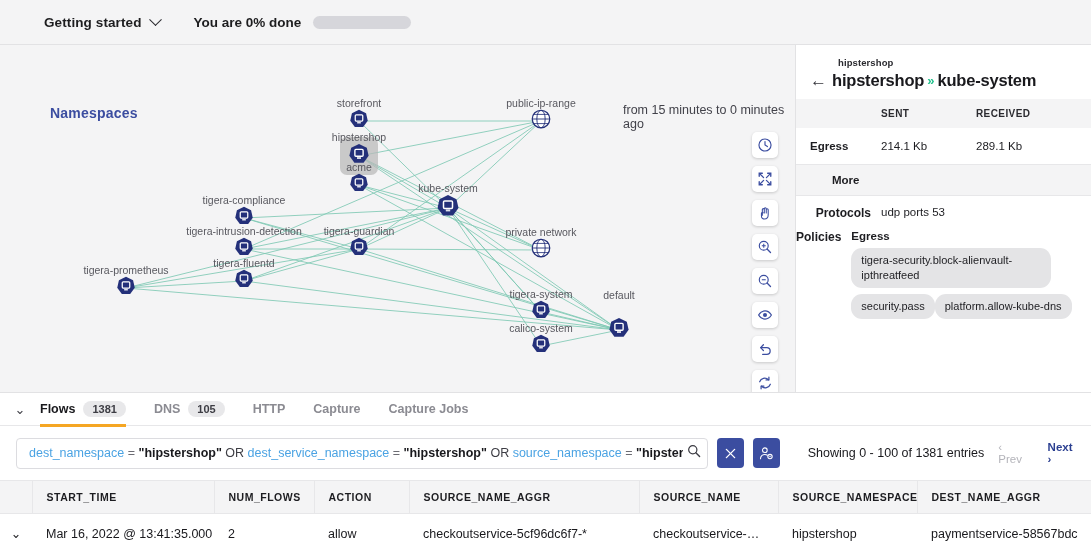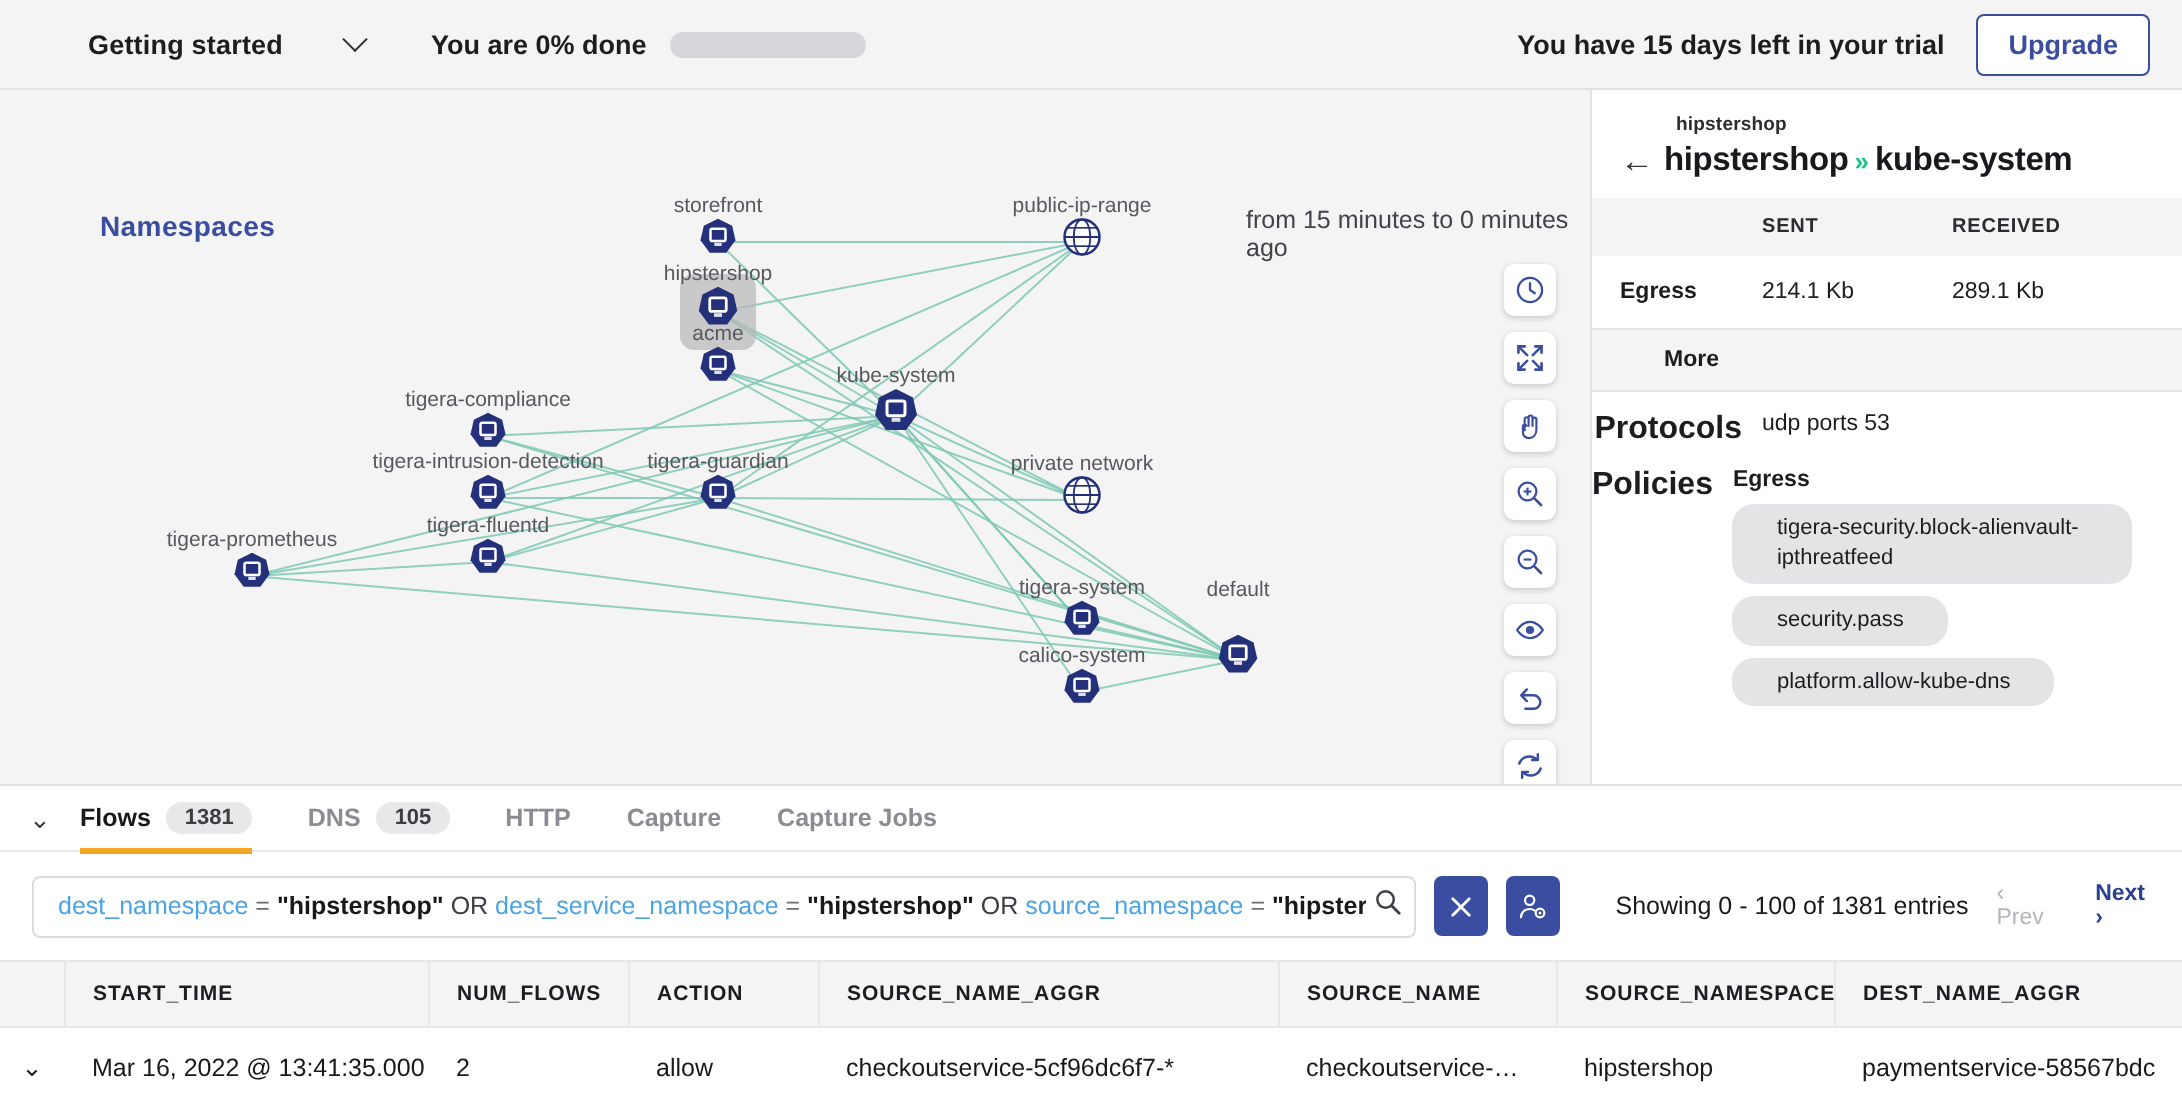--- a/index.html
+++ b/index.html
@@ -11,21 +11,21 @@
     color: #1a1a1a;
   }
   #app { position: relative; width: 1091px; height: 551px; }
 
   
   .topbar {
     position: absolute; top: 0; left: 0; width: 1091px; height: 45px;
     background: #f4f4f5; border-bottom: 1px solid #e2e2e4;
     display: flex; align-items: center;
   }
-  .gs-wrap { display: flex; align-items: center; margin-left: 44px; cursor: pointer; gap: 22px; }
+  .gs-wrap { display: flex; align-items: center; margin-left: 44px; cursor: pointer; }
   .gs-label { font-size: 13.5px; font-weight: 600; color: #1d1d1f; letter-spacing: .1px; }
   .chev-down {
     margin-left: 9px; width: 9px; height: 9px;
     border-right: 1.7px solid #2b2b30; border-bottom: 1.7px solid #2b2b30;
     transform: rotate(45deg) translate(-2px,-2px);
   }
   .done-label { margin-left: 34px; font-size: 13.5px; font-weight: 600; color: #1d1d1f; }
   .progress-track {
     margin-left: 12px; width: 98px; height: 13px; border-radius: 7px; background: #d6d6db;
   }
@@ -100,26 +100,26 @@
   .d-c2 { width: 95px; }
   .d-row td {
     font-size: 11.5px; padding: 12px 0; border-bottom: 1px solid #e7e7e9; color: #1d1d21;
   }
   .d-row td.lbl { font-weight: 700; padding-left: 14px; }
   .d-more {
     background: #f4f4f5; font-size: 11.5px; font-weight: 700; color: #1d1d21;
     padding: 9px 0 9px 36px; border-bottom: 1px solid #e7e7e9;
   }
   .d-kv { display: flex; padding: 10px 0 0 0; }
-  .d-k { width: 85px; text-align: right; padding-right: 10px; font-size: 16px; font-weight: 700; color: #1d1d21; }
+  .d-k { width: 85px; text-align: right; padding-right: 10px; font-size: 12px; font-weight: 700; color: #1d1d21; }
   .d-v { font-size: 11.5px; color: #1d1d21; }
   .d-sub { font-size: 11.5px; font-weight: 700; color: #1d1d21; margin-bottom: 6px; }
   .chip {
     display: inline-block; background: #e4e4e6; border-radius: 11px;
-    padding: 5px 22px; font-size: 11px; color: #1d1d21; margin-bottom: 6px;
+    padding: 5px 10px; font-size: 11px; color: #1d1d21; margin-bottom: 6px;
     max-width: 200px; line-height: 1.35;
   }
 
   
   .bottom {
     position: absolute; top: 392px; left: 0; width: 1091px; height: 159px;
     background: #ffffff; border-top: 1px solid #e2e2e4;
   }
   .tabs { height: 33px; display: flex; align-items: center; border-bottom: 1px solid #e7e7e9; }
   .tabs-collapse { width: 40px; text-align: center; color: #3d3d44; font-size: 13px; cursor: pointer; }
@@ -177,24 +177,20 @@
 
 <div id="app">
 
   <div class="topbar">
     <div class="gs-wrap">
       <span class="gs-label">Getting started</span>
       <span class="chev-down"></span>
     </div>
     <span class="done-label">You are 0% done</span>
     <div class="progress-track"></div>
-    <div class="trial-wrap">
-      <span class="trial-text">You have 15 days left in your trial</span>
-      <button class="upgrade-btn">Upgrade</button>
-    </div>
   </div>
 
   <div class="rail">
     <span class="rail-arrows">»</span>
   </div>
 
   <div class="graph-panel">
     <div class="ns-title">Namespaces</div>
     <div class="time-range">from 15 minutes to 0 minutes ago</div>
 

